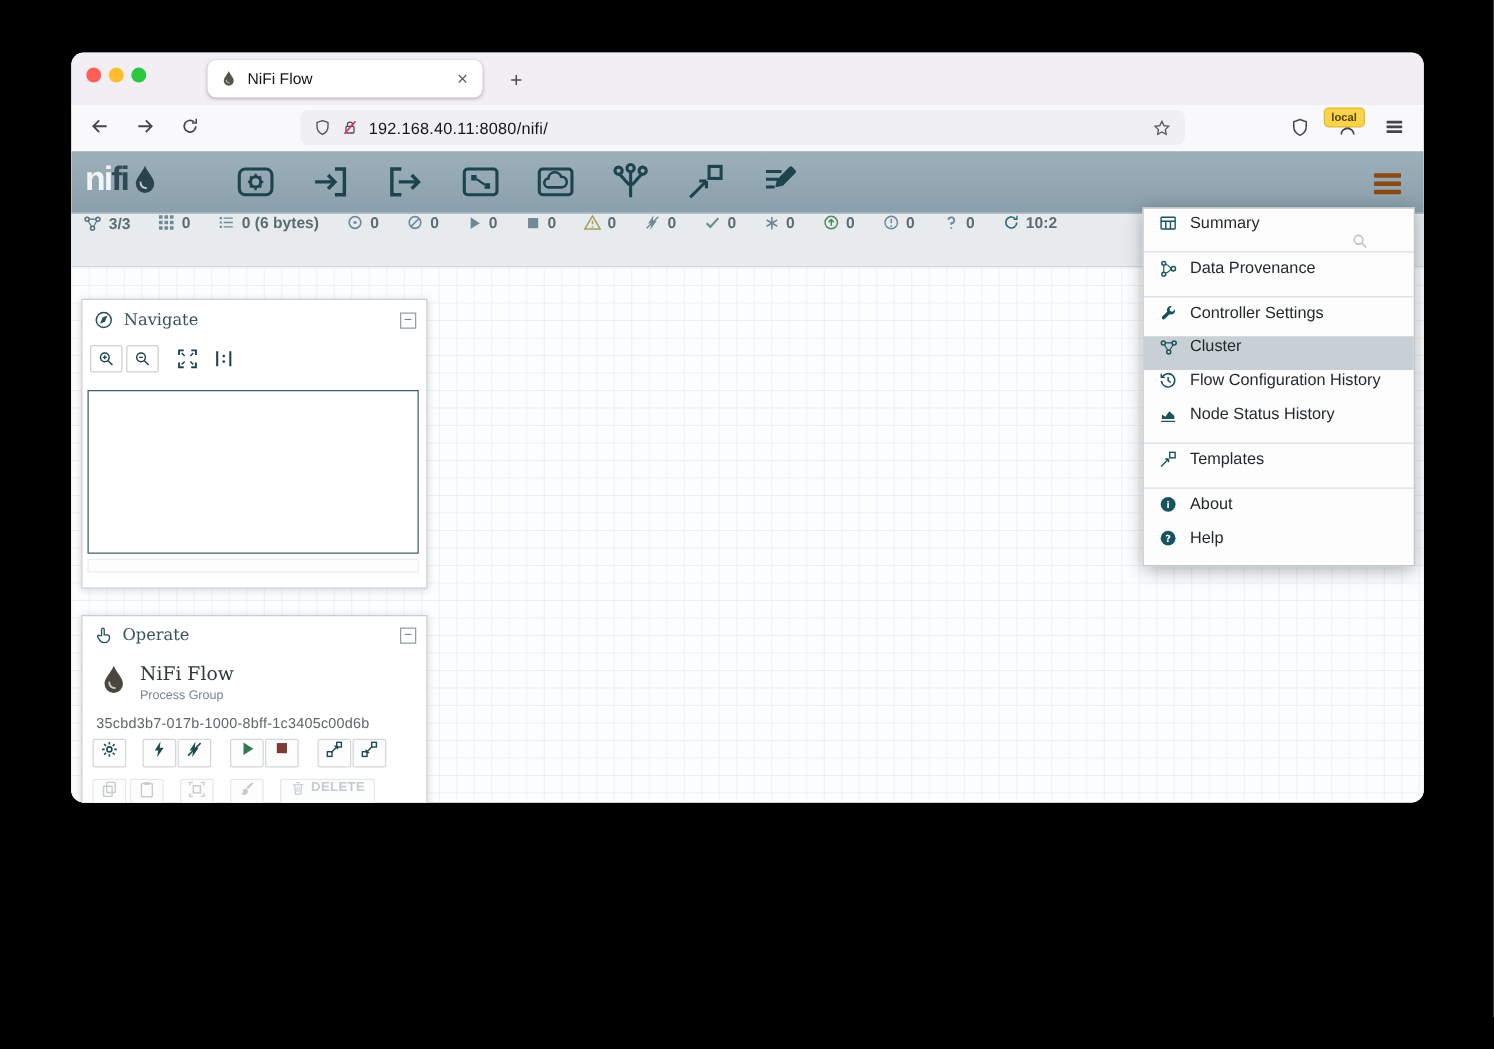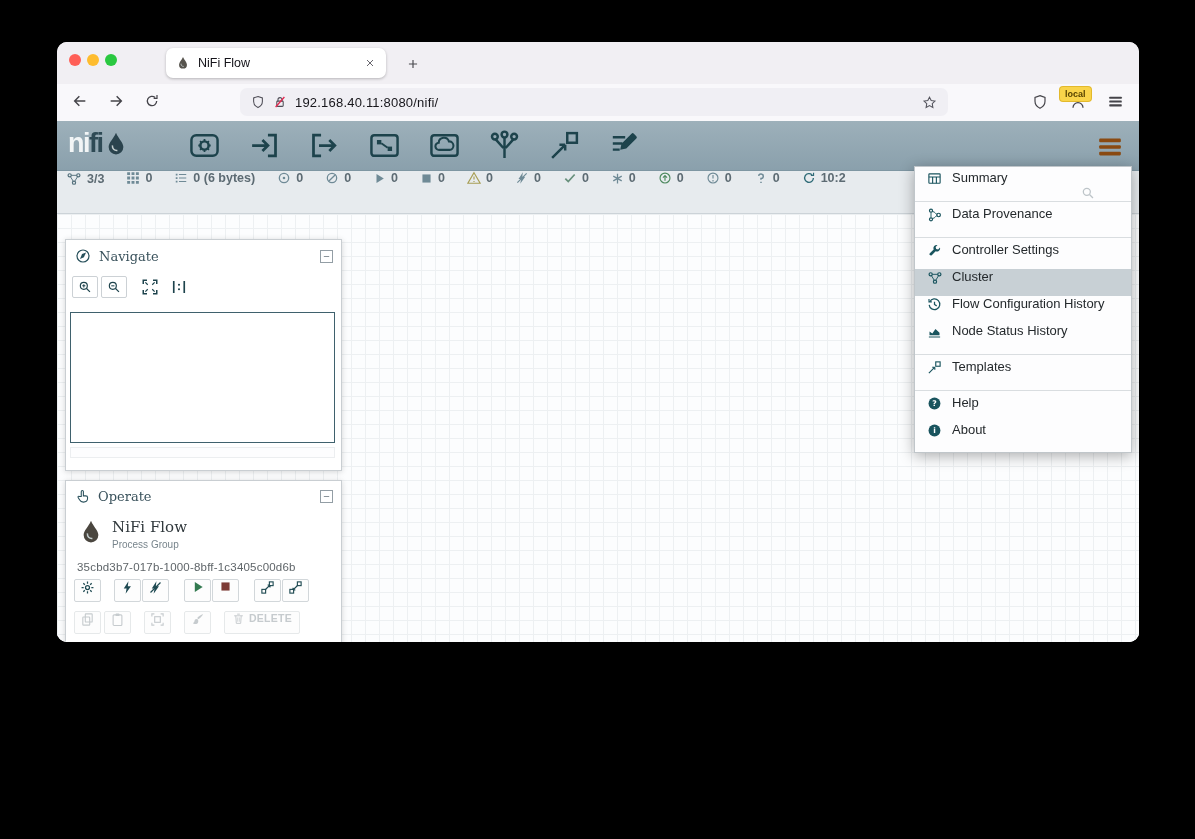--- a/index.html
+++ b/index.html
@@ -571,21 +571,21 @@
           <span class="ztool">
               <svg class="s18">
                 <use href="#s-actual"></use>
               </svg>
             </span>
         </div>
         <div class="birdseye"></div>
         <div class="bird-strip"></div>
       </div>
 
-      <div class="panel" style="left:8px;top:266px;height:170px">
+      <div class="panel" style="left:8px;top:278px;height:170px">
         <div class="p-head">
           <span class="ph-ic">
               <svg class="s15">
                 <use href="#s-hand"></use>
               </svg>
             </span>
           <span class="p-title">Operate</span>
           <span class="p-collapse">−</span>
         </div>
         <svg class="s26 op-drop">
@@ -722,32 +722,32 @@
           <svg class="s15">
             <use href="#s-template"></use>
           </svg>
         </span>
         <span class="mi-lbl">Templates</span>
       </div>
     <div class="mdiv"></div>
     <div class="mi">
         <span class="mi-ic">
           <svg class="s15">
+            <use href="#s-icircle"></use>
+          </svg>
+        </span>
+        <span class="mi-lbl">About</span>
+      </div>
+    <div class="mi">
+        <span class="mi-ic">
+          <svg class="s15">
             <use href="#s-qcircle"></use>
           </svg>
         </span>
         <span class="mi-lbl">Help</span>
-      </div>
-    <div class="mi">
-        <span class="mi-ic">
-          <svg class="s15">
-            <use href="#s-icircle"></use>
-          </svg>
-        </span>
-        <span class="mi-lbl">About</span>
       </div>
   </div>
 
   <svg class="s14 search-ghost">
       <use href="#s-search"></use>
     </svg>
 
 </div>
 
 </body></html>

